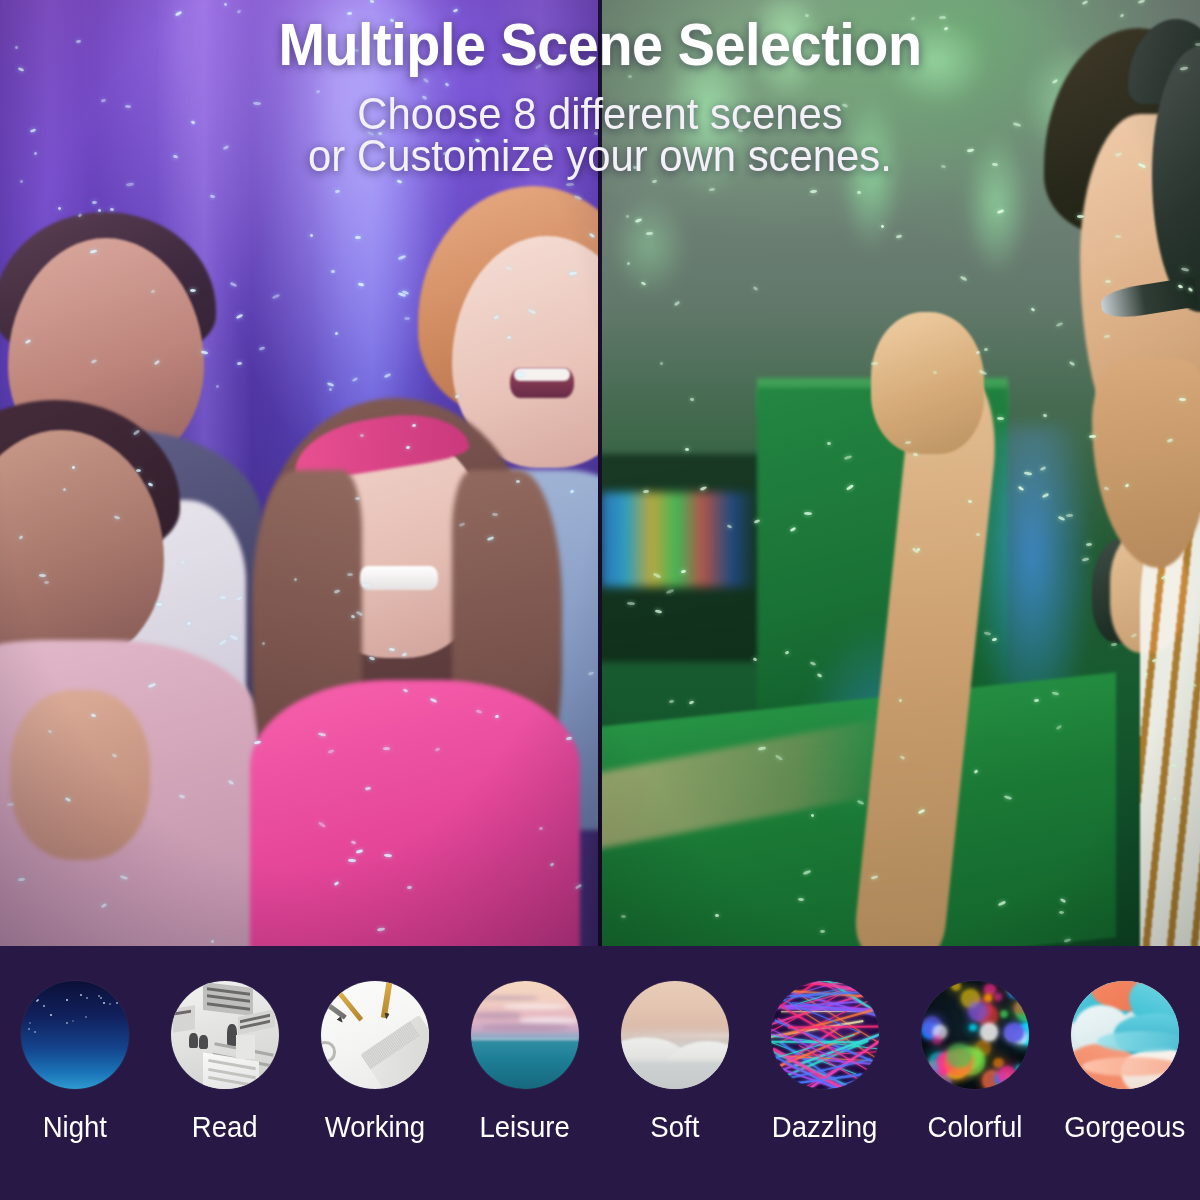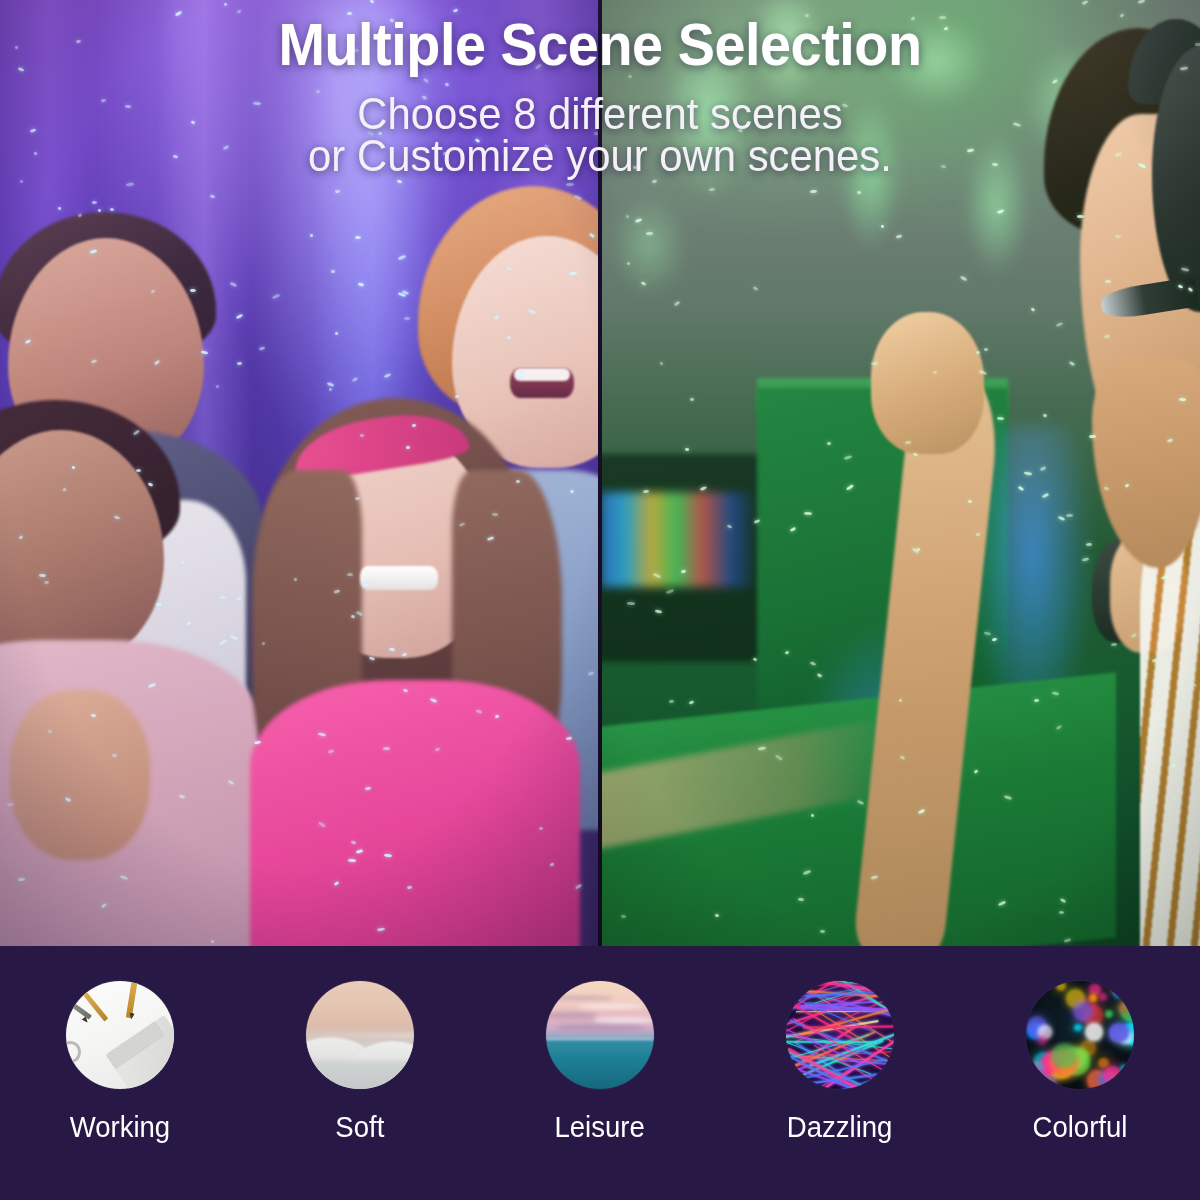--- a/index.html
+++ b/index.html
@@ -692,50 +692,101 @@
     <div class="divider"></div>
   </div>
 
   <div class="headline">Multiple Scene Selection</div>
   <div class="subline l1">Choose 8 different scenes</div>
   <div class="subline l2">or Customize your own scenes.</div>
 
   <div class="scene-strip">
     <div class="scene-row" id="scene-row">
         <div class="scene-item">
+          <div class="thumb t-night">
+            <i class="star" style="left:54.2%;top:11.9%;opacity:0.78"></i>
+            <i class="star" style="left:81.2%;top:20.3%;opacity:0.45"></i>
+            <i class="star" style="left:41.7%;top:37.7%;opacity:0.60"></i>
+            <i class="star" style="left:26.8%;top:30.9%;opacity:0.87"></i>
+            <i class="star" style="left:71.6%;top:13.4%;opacity:0.56"></i>
+            <i class="star" style="left:20.2%;top:22.0%;opacity:0.71"></i>
+            <i class="star" style="left:59.7%;top:32.7%;opacity:0.44"></i>
+            <i class="star" style="left:81.1%;top:7.1%;opacity:0.84"></i>
+            <i class="star" style="left:90.1%;top:0.8%;opacity:0.90"></i>
+            <i class="star" style="left:88.4%;top:19.2%;opacity:0.67"></i>
+            <i class="star" style="left:46.9%;top:36.4%;opacity:0.31"></i>
+            <i class="star" style="left:59.8%;top:15.2%;opacity:0.54"></i>
+            <i class="star" style="left:14.0%;top:17.4%;opacity:0.66"></i>
+            <i class="star" style="left:41.7%;top:16.6%;opacity:0.86"></i>
+            <i class="star" style="left:73.5%;top:14.4%;opacity:0.62"></i>
+            <i class="star" style="left:7.7%;top:38.0%;opacity:0.36"></i>
+            <i class="star" style="left:75.8%;top:19.1%;opacity:0.84"></i>
+            <i class="star" style="left:9.6%;top:15.0%;opacity:0.56"></i>
+            <i class="star" style="left:14.7%;top:16.3%;opacity:0.70"></i>
+            <i class="star" style="left:12.0%;top:46.1%;opacity:0.54"></i>
+            <i class="star" style="left:6.3%;top:43.2%;opacity:0.53"></i>
+            <i class="star" style="left:19.9%;top:6.5%;opacity:0.52"></i>
+          </div>
+          <div class="scene-label">Night</div>
+        </div>
+        <div class="scene-item">
+          <div class="thumb t-read">
+   <i class="shelf" style="left:30%;top:4%;width:46%;height:26%;transform:skewY(7deg)"></i>
+   <i class="dark" style="left:33%;top:8%;width:40%;height:3%;transform:skewY(7deg)"></i>
+   <i class="dark" style="left:33%;top:15%;width:40%;height:3%;transform:skewY(7deg)"></i>
+   <i class="dark" style="left:33%;top:22%;width:40%;height:3%;transform:skewY(7deg)"></i>
+   <i class="shelf2" style="left:62%;top:30%;width:34%;height:17%;transform:skewY(-12deg)"></i>
+   <i class="dark" style="left:64%;top:33%;width:28%;height:2.6%;transform:skewY(-12deg)"></i>
+   <i class="dark" style="left:64%;top:39%;width:28%;height:2.6%;transform:skewY(-12deg)"></i>
+   <i class="shelf2" style="left:2%;top:24%;width:20%;height:22%;transform:skewY(-9deg)"></i>
+   <i class="dark" style="left:4%;top:28%;width:15%;height:2.4%;transform:skewY(-9deg)"></i>
+   <i class="person" style="left:52%;top:40%;width:9%;height:20%"></i>
+   <i class="person" style="left:17%;top:48%;width:8%;height:14%"></i>
+   <i class="person" style="left:26%;top:50%;width:8%;height:13%"></i>
+   <i class="rail" style="left:40%;top:62%;width:56%;height:3%;transform:rotate(11deg)"></i>
+   <i class="rail" style="left:38%;top:72%;width:60%;height:2.4%;transform:rotate(11deg)"></i>
+   <i style="left:30%;top:70%;width:52%;height:32%;background:linear-gradient(160deg,#fafaf9,#dedede);transform:skewY(9deg)"></i>
+   <i style="left:34%;top:76%;width:44%;height:2.6%;background:#c2c2bf;transform:rotate(10deg)"></i>
+   <i style="left:34%;top:84%;width:44%;height:2.6%;background:#c2c2bf;transform:rotate(10deg)"></i>
+   <i style="left:34%;top:92%;width:44%;height:2.6%;background:#c2c2bf;transform:rotate(10deg)"></i>
+   <i style="left:60%;top:50%;width:18%;height:22%;background:#e6e6e4"></i>
+          </div>
+          <div class="scene-label">Read</div>
+        </div>
+        <div class="scene-item">
           <div class="thumb t-work">
    <i class="pencil" style="left:58%;top:-4%;width:6%;height:38%;transform:rotate(9deg)"></i>
    <i class="lead" style="left:58.5%;top:30%;width:5%;height:6%;transform:rotate(9deg);clip-path:polygon(50% 100%,0 0,100% 0)"></i>
    <i class="pencil" style="left:24%;top:6%;width:5%;height:34%;transform:rotate(-39deg)"></i>
    <i class="lead" style="left:16%;top:33%;width:5%;height:6%;transform:rotate(-39deg);clip-path:polygon(50% 100%,0 0,100% 0)"></i>
    <i style="left:8%;top:10%;width:5%;height:30%;background:linear-gradient(180deg,#9a9a96,#6d6d69);transform:rotate(-54deg);border-radius:1px"></i>
    <i class="clip" style="left:-6%;top:56%;width:20%;height:20%"></i>
    <i class="kb" style="left:48%;top:44%;width:66%;height:62%;transform:rotate(-34deg);overflow:hidden"><i class="key" style="left:4%;top:5%;width:12%;height:14%"></i><i class="key" style="left:19%;top:5%;width:12%;height:14%"></i><i class="key" style="left:34%;top:5%;width:12%;height:14%"></i><i class="key" style="left:49%;top:5%;width:12%;height:14%"></i><i class="key" style="left:64%;top:5%;width:12%;height:14%"></i><i class="key" style="left:79%;top:5%;width:12%;height:14%"></i><i class="key" style="left:4%;top:23%;width:12%;height:14%"></i><i class="key" style="left:19%;top:23%;width:12%;height:14%"></i><i class="key" style="left:34%;top:23%;width:12%;height:14%"></i><i class="key" style="left:49%;top:23%;width:12%;height:14%"></i><i class="key" style="left:64%;top:23%;width:12%;height:14%"></i><i class="key" style="left:79%;top:23%;width:12%;height:14%"></i><i class="key" style="left:4%;top:41%;width:12%;height:14%"></i><i class="key" style="left:19%;top:41%;width:12%;height:14%"></i><i class="key" style="left:34%;top:41%;width:12%;height:14%"></i><i class="key" style="left:49%;top:41%;width:12%;height:14%"></i><i class="key" style="left:64%;top:41%;width:12%;height:14%"></i><i class="key" style="left:79%;top:41%;width:12%;height:14%"></i><i class="key" style="left:4%;top:59%;width:12%;height:14%"></i><i class="key" style="left:19%;top:59%;width:12%;height:14%"></i><i class="key" style="left:34%;top:59%;width:12%;height:14%"></i><i class="key" style="left:49%;top:59%;width:12%;height:14%"></i><i class="key" style="left:64%;top:59%;width:12%;height:14%"></i><i class="key" style="left:79%;top:59%;width:12%;height:14%"></i><i class="key" style="left:4%;top:77%;width:12%;height:14%"></i><i class="key" style="left:19%;top:77%;width:12%;height:14%"></i><i class="key" style="left:34%;top:77%;width:12%;height:14%"></i><i class="key" style="left:49%;top:77%;width:12%;height:14%"></i><i class="key" style="left:64%;top:77%;width:12%;height:14%"></i><i class="key" style="left:79%;top:77%;width:12%;height:14%"></i></i>
           </div>
           <div class="scene-label">Working</div>
         </div>
         <div class="scene-item">
-          <div class="thumb t-soft">
-   <i class="dune" style="left:-26%;top:52%;width:96%;height:38%"></i>
-   <i class="dune" style="left:34%;top:56%;width:92%;height:40%"></i>
-   <i style="left:0;top:49%;width:100%;height:3%;background:linear-gradient(90deg,rgba(215,200,190,.6),rgba(235,228,222,.8));filter:blur(2px)"></i>
-   <i style="left:-10%;top:74%;width:120%;height:30%;background:linear-gradient(180deg,#cfd2d2,#c4c8c9);filter:blur(2px)"></i>
-          </div>
-          <div class="scene-label">Soft</div>
-        </div>
-        <div class="scene-item">
           <div class="thumb t-leis">
    <i class="cloud-d" style="left:6%;top:14%;width:56%;height:4%"></i>
    <i class="cloud" style="left:30%;top:21%;width:60%;height:5%"></i>
    <i class="cloud-d" style="left:2%;top:29%;width:44%;height:6%"></i>
    <i class="cloud" style="left:44%;top:33%;width:56%;height:7%"></i>
    <i class="cloud-d" style="left:10%;top:40%;width:80%;height:6%"></i>
    <i style="left:0;top:53%;width:100%;height:2%;background:rgba(255,255,255,.35);filter:blur(1px)"></i>
           </div>
           <div class="scene-label">Leisure</div>
+        </div>
+        <div class="scene-item">
+          <div class="thumb t-soft">
+   <i class="dune" style="left:-26%;top:52%;width:96%;height:38%"></i>
+   <i class="dune" style="left:34%;top:56%;width:92%;height:40%"></i>
+   <i style="left:0;top:49%;width:100%;height:3%;background:linear-gradient(90deg,rgba(215,200,190,.6),rgba(235,228,222,.8));filter:blur(2px)"></i>
+   <i style="left:-10%;top:74%;width:120%;height:30%;background:linear-gradient(180deg,#cfd2d2,#c4c8c9);filter:blur(2px)"></i>
+          </div>
+          <div class="scene-label">Soft</div>
         </div>
         <div class="scene-item">
           <div class="thumb t-dazz">
             <u style="left:-8.1%;top:23.5%;width:116%;height:1.8px;background:#ff3ea5;transform:rotate(-17.8deg);box-shadow:0 0 3px #ff3ea5"></u>
             <u style="left:-11.2%;top:69.7%;width:93%;height:1.1px;background:#2ee6d6;transform:rotate(20.5deg);box-shadow:0 0 3px #2ee6d6"></u>
             <u style="left:9.6%;top:92.0%;width:73%;height:1.6px;background:#8a5cff;transform:rotate(-34.2deg);box-shadow:0 0 3px #8a5cff"></u>
             <u style="left:-18.4%;top:64.5%;width:93%;height:2.0px;background:#ff3ea5;transform:rotate(-33.1deg);box-shadow:0 0 3px #ff3ea5"></u>
             <u style="left:-19.4%;top:91.3%;width:116%;height:2.2px;background:#4a7bff;transform:rotate(-6.8deg);box-shadow:0 0 3px #4a7bff"></u>
             <u style="left:18.9%;top:68.0%;width:127%;height:1.0px;background:#ff3ea5;transform:rotate(-31.1deg);box-shadow:0 0 3px #ff3ea5"></u>
             <u style="left:-20.0%;top:23.6%;width:130%;height:1.3px;background:#ff7a3d;transform:rotate(31.3deg);box-shadow:0 0 3px #ff7a3d"></u>
@@ -841,16 +892,30 @@
             <b style="left:58.0%;top:11.9%;width:7.4%;height:7.4%;background:#ff9500;opacity:0.90;box-shadow:0 0 6px #ff9500"></b>
             <b style="left:24.1%;top:58.1%;width:22.0%;height:22.0%;background:#34c759;opacity:0.60;box-shadow:0 0 5px #34c759"></b>
             <b style="left:43.3%;top:19.7%;width:17.8%;height:17.8%;background:#5e5ce6;opacity:0.64;box-shadow:0 0 8px #5e5ce6"></b>
             <b style="left:27.8%;top:0.2%;width:9.0%;height:9.0%;background:#ffd60a;opacity:0.62;box-shadow:0 0 11px #ffd60a"></b>
             <b style="left:87.7%;top:77.7%;width:6.2%;height:6.2%;background:#00e5ff;opacity:0.73;box-shadow:0 0 6px #00e5ff"></b>
             <b style="left:10.3%;top:50.3%;width:9.2%;height:9.2%;background:#ff2d95;opacity:0.48;box-shadow:0 0 8px #ff2d95"></b>
             <b style="left:77.2%;top:39.0%;width:17.8%;height:17.8%;background:#5e5ce6;opacity:0.93;box-shadow:0 0 7px #5e5ce6"></b>
           </div>
           <div class="scene-label">Colorful</div>
         </div>
+        <div class="scene-item">
+          <div class="thumb t-gorg">
+   <s style="left:-14%;top:-12%;width:76%;height:52%;background:linear-gradient(135deg,#5ecfe0,#2fb6cd);border-radius:50% 40% 60% 30%/60% 50% 50% 40%"></s>
+   <s style="left:18%;top:-18%;width:62%;height:46%;background:linear-gradient(150deg,#f58f6b,#ef7450);border-radius:40% 60% 35% 55%/50% 40% 60% 50%"></s>
+   <s style="left:54%;top:-6%;width:58%;height:48%;background:linear-gradient(200deg,#7fdbe7,#36bcd2);border-radius:55% 35% 55% 45%/45% 55% 45% 55%"></s>
+   <s style="left:2%;top:22%;width:52%;height:44%;background:linear-gradient(160deg,#eef6f7,#d6e7ea);border-radius:50% 50% 45% 55%/55% 45% 55% 45%"></s>
+   <s style="left:40%;top:30%;width:70%;height:46%;background:linear-gradient(180deg,#63cfe0,#2aa8c2);border-radius:60% 40% 50% 50%/40% 60% 40% 60%"></s>
+   <s style="left:-8%;top:58%;width:74%;height:52%;background:linear-gradient(200deg,#f7a183,#ef7a55);border-radius:45% 55% 40% 60%/50% 50% 50% 50%"></s>
+   <s style="left:46%;top:62%;width:70%;height:46%;background:linear-gradient(180deg,#fbf4ef,#ecd9cf);border-radius:55% 45% 55% 45%/45% 55% 45% 55%"></s>
+   <s style="left:24%;top:46%;width:84%;height:20%;background:linear-gradient(90deg,#9ae3ec,#4fc0d4);border-radius:50%;opacity:.85"></s>
+   <s style="left:10%;top:70%;width:90%;height:18%;background:linear-gradient(90deg,#ffd0bc,#f79f7f);border-radius:50%;opacity:.8"></s>
+          </div>
+          <div class="scene-label">Gorgeous</div>
+        </div>
       </div>
   </div>
 
 </div>
 
 </body></html>

